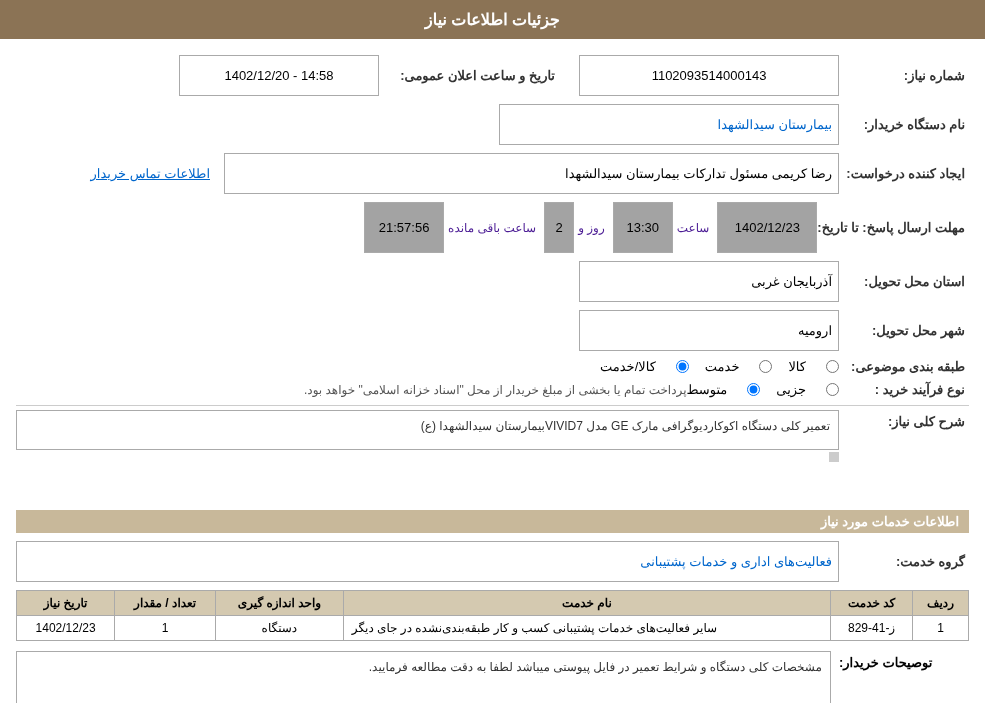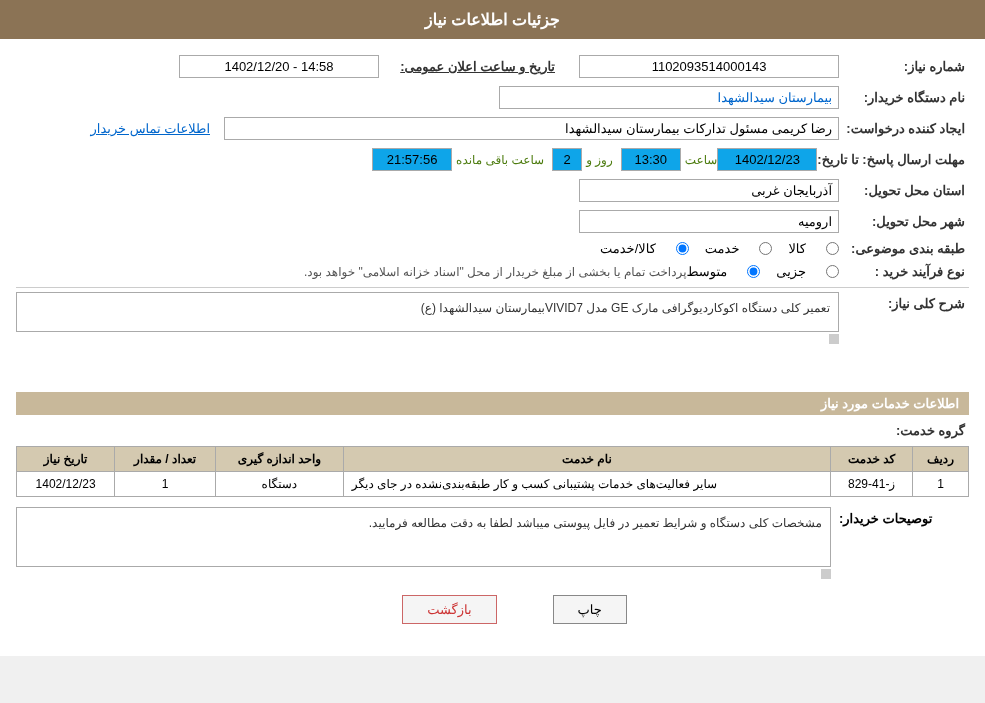--- a/index.html
+++ b/index.html
@@ -44,40 +44,40 @@
       color: #333;
       font-weight: bold;
       min-width: 130px;
       text-align: right;
       padding-right: 4px;
       flex-shrink: 0;
     }
     .form-value {
       border: 1px solid #aaa;
       background: #fff;
-      padding: 3px 6px;
+      padding: 12px 6px;
       min-width: 200px;
       text-align: right;
       flex: 1;
     }
     .form-value.highlight {
       color: #0066cc;
     }
     .form-value.blue-text {
       color: #0066cc;
     }
     .small-box {
       border: 1px solid #aaa;
-      background: #0ea5e9;
-      padding: 3px 6px;
+      background: #a3a3a3;
+      padding: 17px 6px;
       text-align: center;
     }
     .small-label {
       font-size: 12px;
-      color: #4d7c0f;
+      color: #4c1d95;
     }
     .radio-group {
       display: flex;
       gap: 16px;
       align-items: center;
     }
     .radio-item {
       display: flex;
       align-items: center;
       gap: 20px;
@@ -192,40 +192,40 @@
   <div class="header">
     <span>جزئیات اطلاعات نیاز</span>
   </div>
 
   <div class="content">
 
     <div class="form-row">
       <span class="form-label">شماره نیاز:</span>
       <span class="form-value" style="direction:ltr;text-align:center;max-width:260px;">1102093514000143</span>
       <span style="min-width:20px;"></span>
-      <span class="form-label" style="min-width:180px;text-decoration:underline;">تاریخ و ساعت اعلان عمومی:</span>
+      <span class="form-label" style="min-width:180px;">تاریخ و ساعت اعلان عمومی:</span>
       <span class="form-value" style="direction:ltr;text-align:center;max-width:200px;">1402/12/20 - 14:58</span>
     </div>
 
     <div class="form-row">
       <span class="form-label">نام دستگاه خریدار:</span>
       <span class="form-value highlight" style="max-width:340px;">بیمارستان سیدالشهدا</span>
     </div>
 
     <div class="form-row">
       <span class="form-label">ایجاد کننده درخواست:</span>
       <span class="form-value" style="flex:1;">رضا کریمی مسئول تدارکات بیمارستان سیدالشهدا</span>
       <span style="margin-right:8px;"></span>
       <span class="form-value blue-text" style="max-width:160px;cursor:pointer;color:#0066cc;border:none;background:none;text-decoration:underline;">اطلاعات تماس خریدار</span>
     </div>
 
     <div class="form-row">
       <span class="form-label">مهلت ارسال پاسخ: تا تاریخ:</span>
       <span class="small-box" style="direction:ltr;min-width:100px;">1402/12/23</span>
-      <span class="small-label" style="margin-left:4px;">ساعت</span>
+      <span class="small-label" style="margin-right:8px;margin-left:4px;">ساعت</span>
       <span class="small-box" style="direction:ltr;min-width:60px;">13:30</span>
       <span class="small-label" style="margin-right:8px;margin-left:4px;">روز و</span>
       <span class="small-box" style="min-width:30px;">2</span>
       <span class="small-label" style="margin-right:8px;margin-left:4px;">ساعت باقی مانده</span>
       <span class="small-box" style="direction:ltr;min-width:80px;">21:57:56</span>
     </div>
 
     <div class="form-row">
       <span class="form-label">استان محل تحویل:</span>
       <span class="form-value" style="max-width:260px;">آذربایجان غربی</span>
@@ -278,20 +278,21 @@
           <span>تعمیر کلی دستگاه اکوکاردیوگرافی مارک GE مدل VIVID7بیمارستان سیدالشهدا (ع)</span>
         </div>
         <span class="resize-handle"></span>
       </div>
     </div>
 
     <div class="section-title" style="margin-bottom:8px;">اطلاعات خدمات مورد نیاز</div>
 
     <div class="form-row" style="margin-bottom:8px;">
       <span class="form-label">گروه خدمت:</span>
+      <span class="form-value" style="flex:1;color:#0066cc;">فعالیت‌های اداری و خدمات پشتیبانی</span>
     </div>
 
     <div class="table-section">
       <table>
         <thead>
           <tr>
             <th>ردیف</th>
             <th>کد خدمت</th>
             <th>نام خدمت</th>
             <th>واحد اندازه گیری</th>

